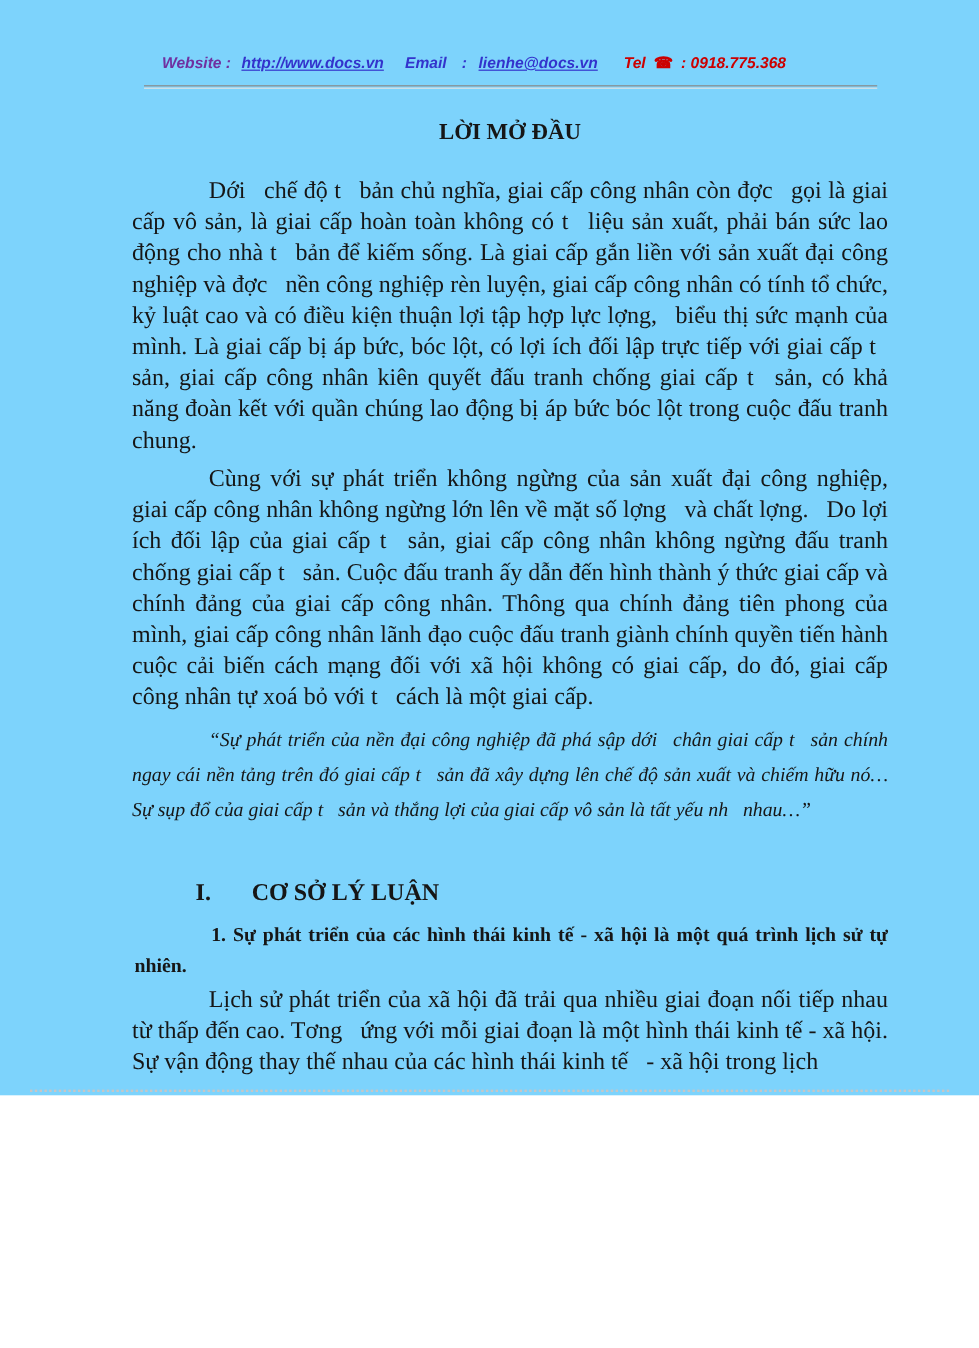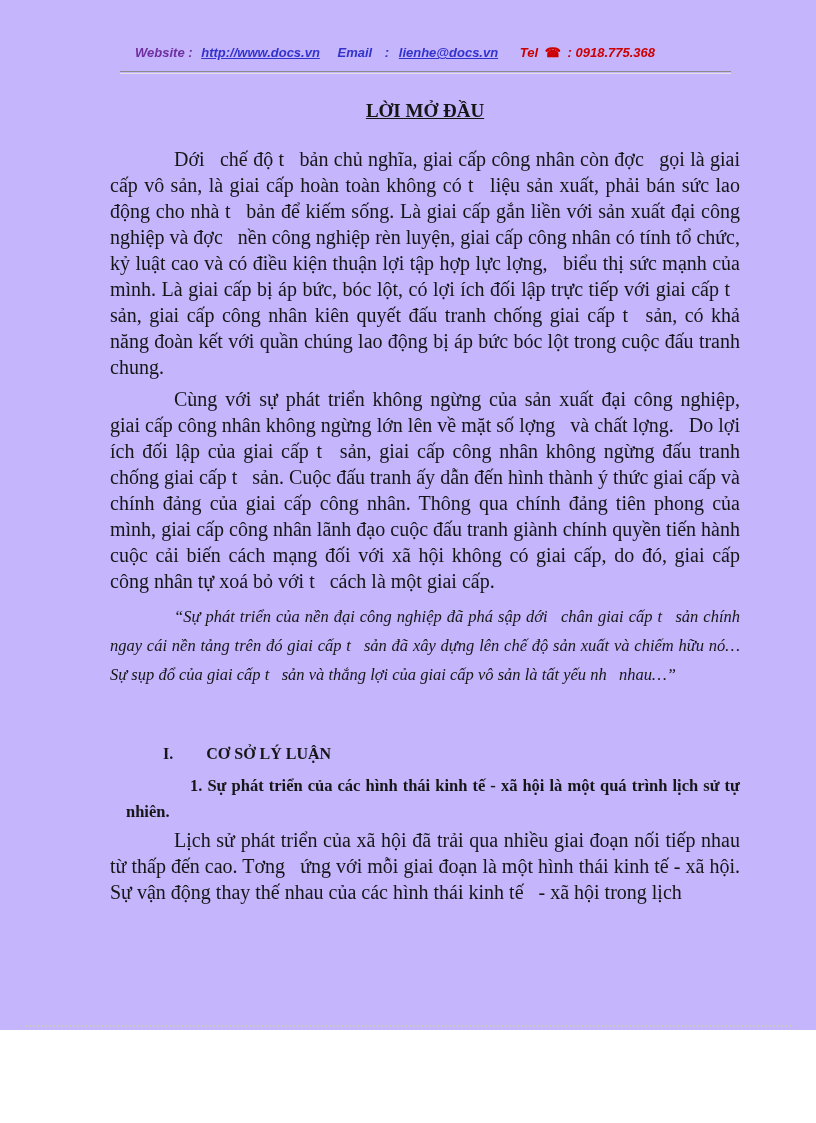--- a/index.html
+++ b/index.html
@@ -1,19 +1,19 @@
 <!DOCTYPE html>
 <html><head>
 <meta charset="utf-8">
 <style>
   html, body { margin:0; padding:0; background:#ffffff; }
   .page {
     position:relative;
-    width:816px; height:1030px;
-    background:#c4b5fd;
+    width:816px; height:913px;
+    background:#7dd3fc;
     overflow:hidden;
   }
 
   
   .doc-header {
     position:absolute; top:45px; left:135px;
     font-family:"Liberation Sans", sans-serif;
     font-size:13px; font-weight:bold; font-style:italic;
     white-space:nowrap;
   }
@@ -32,38 +32,37 @@
 
   
   .content {
     position:absolute; left:110px; top:100px; width:630px;
     font-family:"Liberation Serif", "DejaVu Serif", serif;
     color:#161616;
   }
   .title {
     font-size:19px; font-weight:bold; text-align:center;
     margin:0 0 24px 0;
-    text-decoration:underline;
   }
   .body-para {
     font-size:20px; line-height:26px; text-align:justify;
     text-indent:64px; margin:0 0 6px 0;
   }
   .quote-para {
     font-size:16.5px; line-height:29px; font-style:italic;
     text-align:justify; text-indent:64px; margin:8px 0 0 0;font-family:Liberation Serif, serif;
   }
   .section-heading {
-    margin-top:56px; padding-left:53px;
-    font-size:16px; font-weight:bold;
+    margin-top:44px; padding-left:53px;
+    font-size:20px; font-weight:bold;
   }
   .roman { margin-right:29px; }
   .subsection {
     font-size:16.5px; font-weight:bold; line-height:26px;
-    text-align:justify; text-indent:64px; margin:10px 0 2px 16px;
+    text-align:justify; text-indent:64px; margin:10px 0 2px 2px;
   }
 
   
   .page-number {
     position:absolute; left:714px; top:1050px;
     font-family:"Liberation Serif", "DejaVu Serif", serif;
     font-size:16px; color:#222222;
   }
   .page-bottom-edge {
     position:absolute; left:25px; right:25px; bottom:3px;

